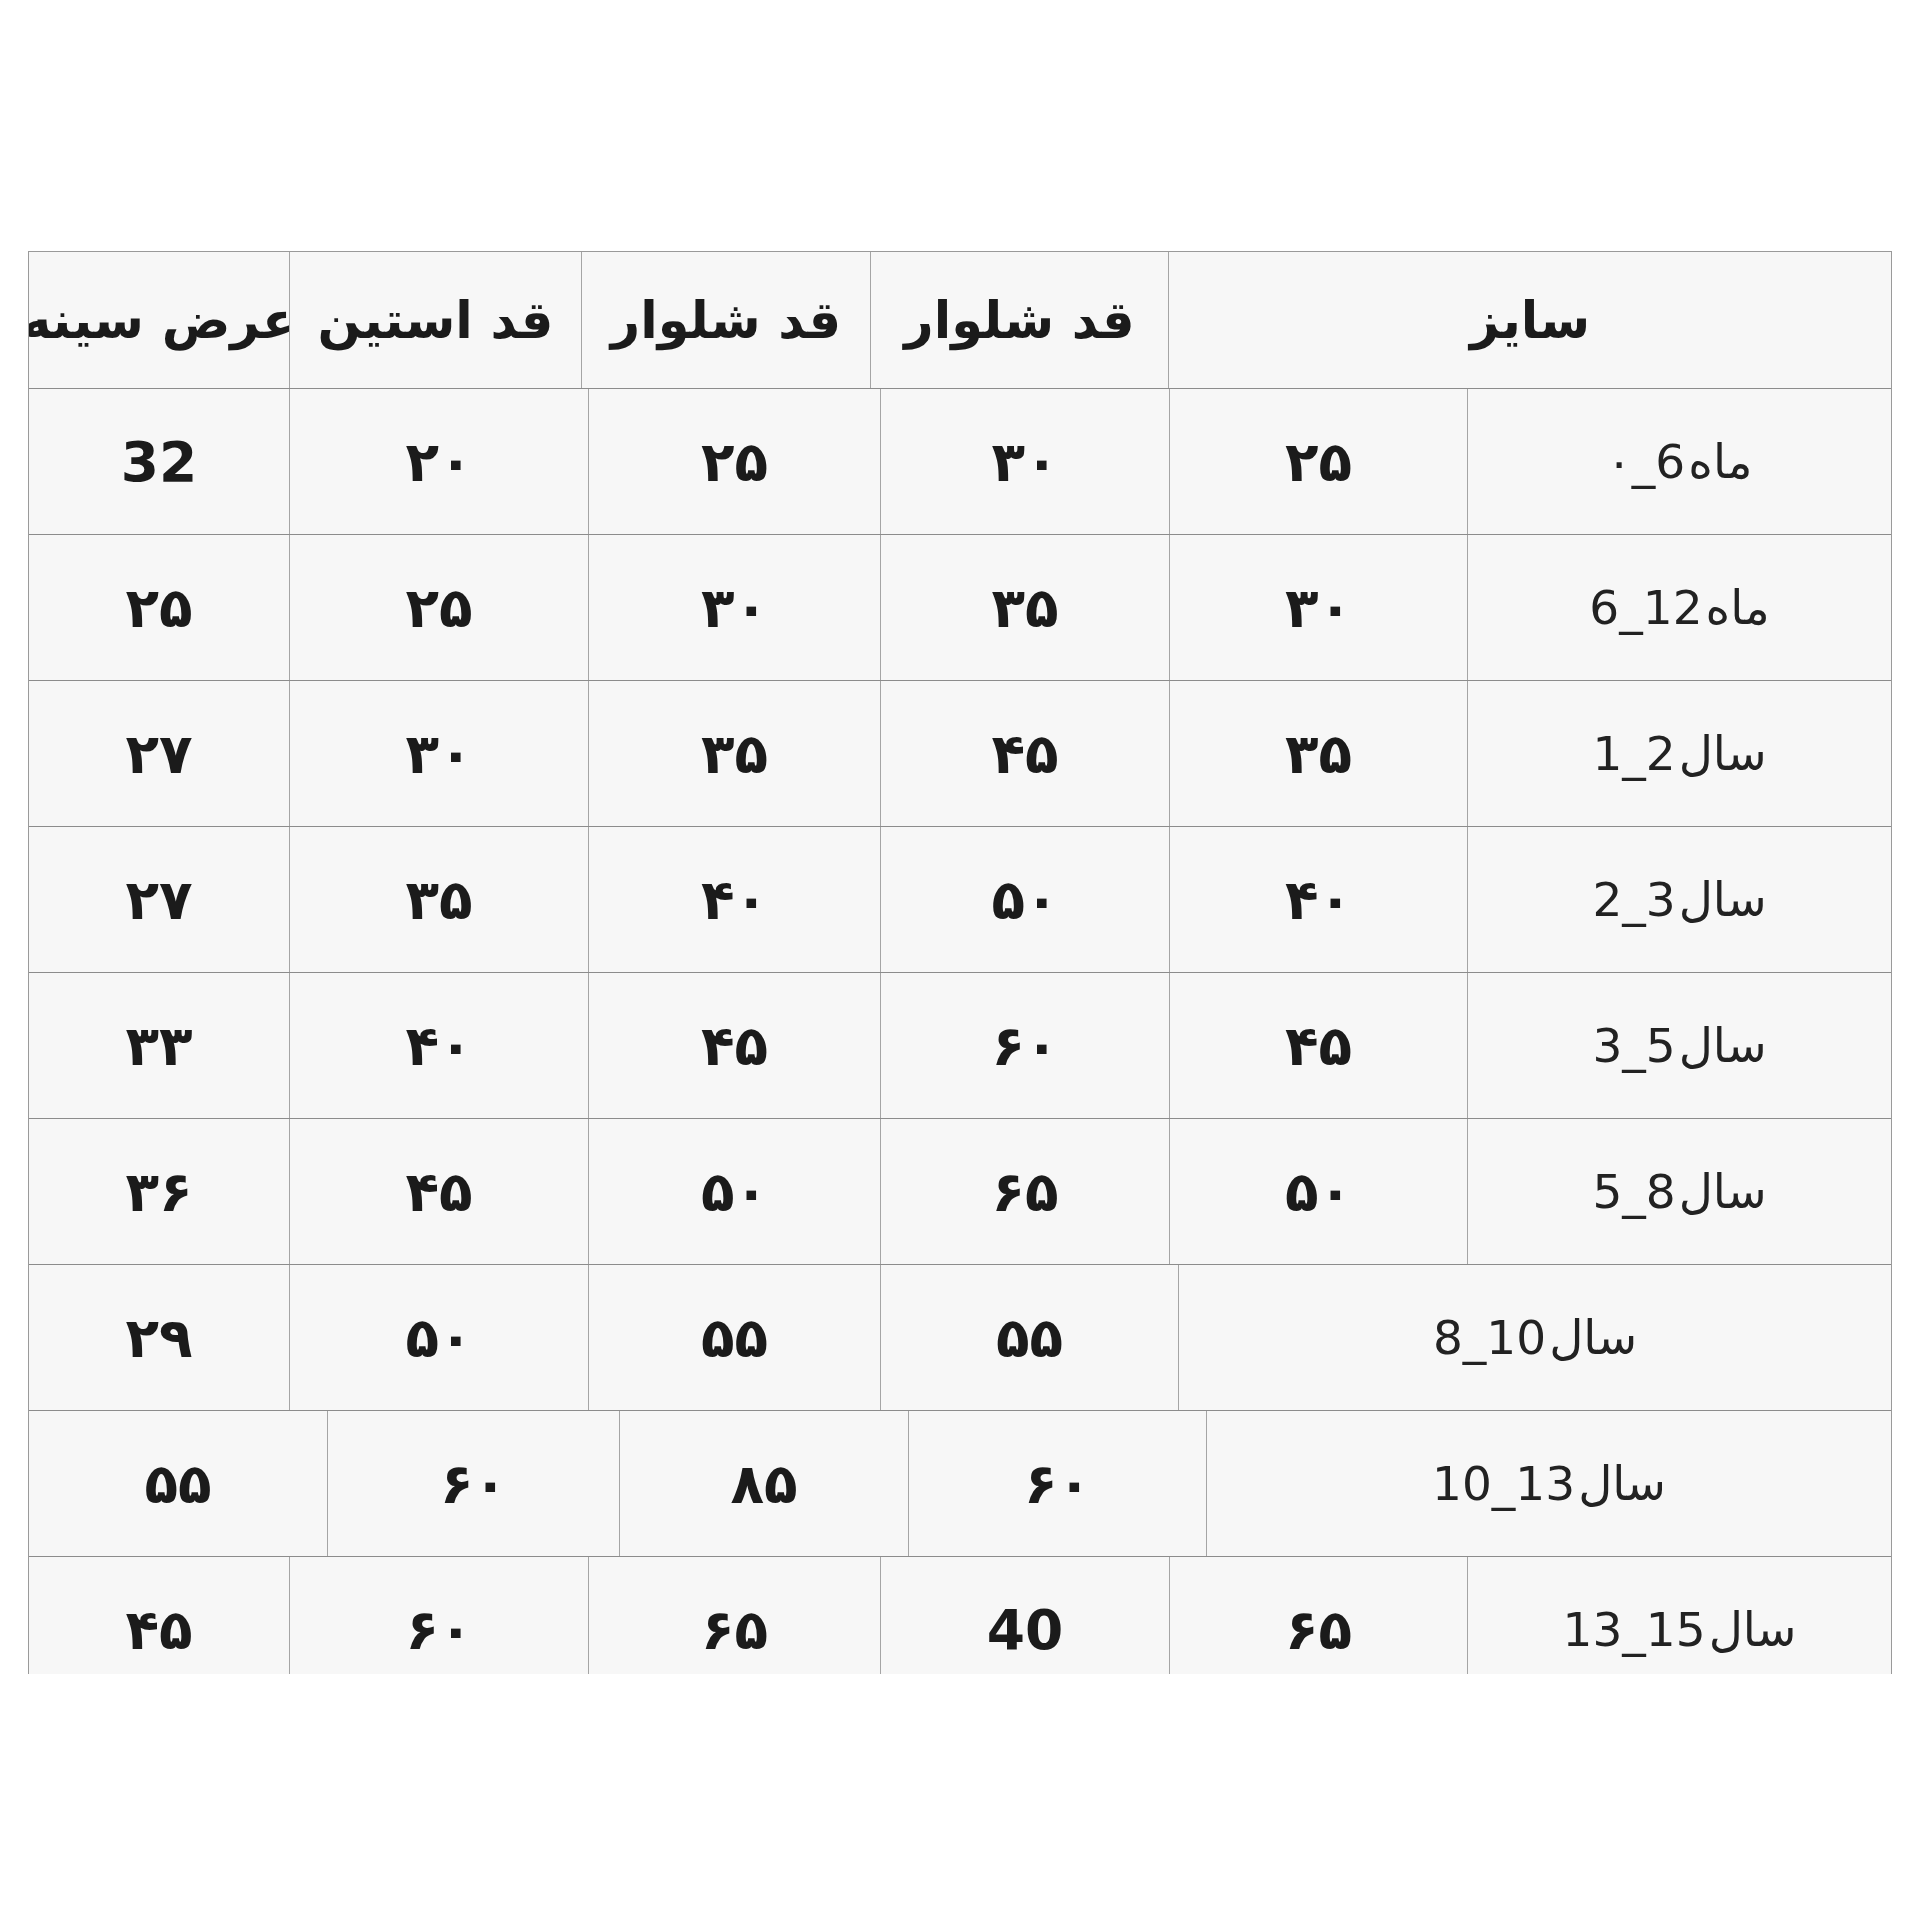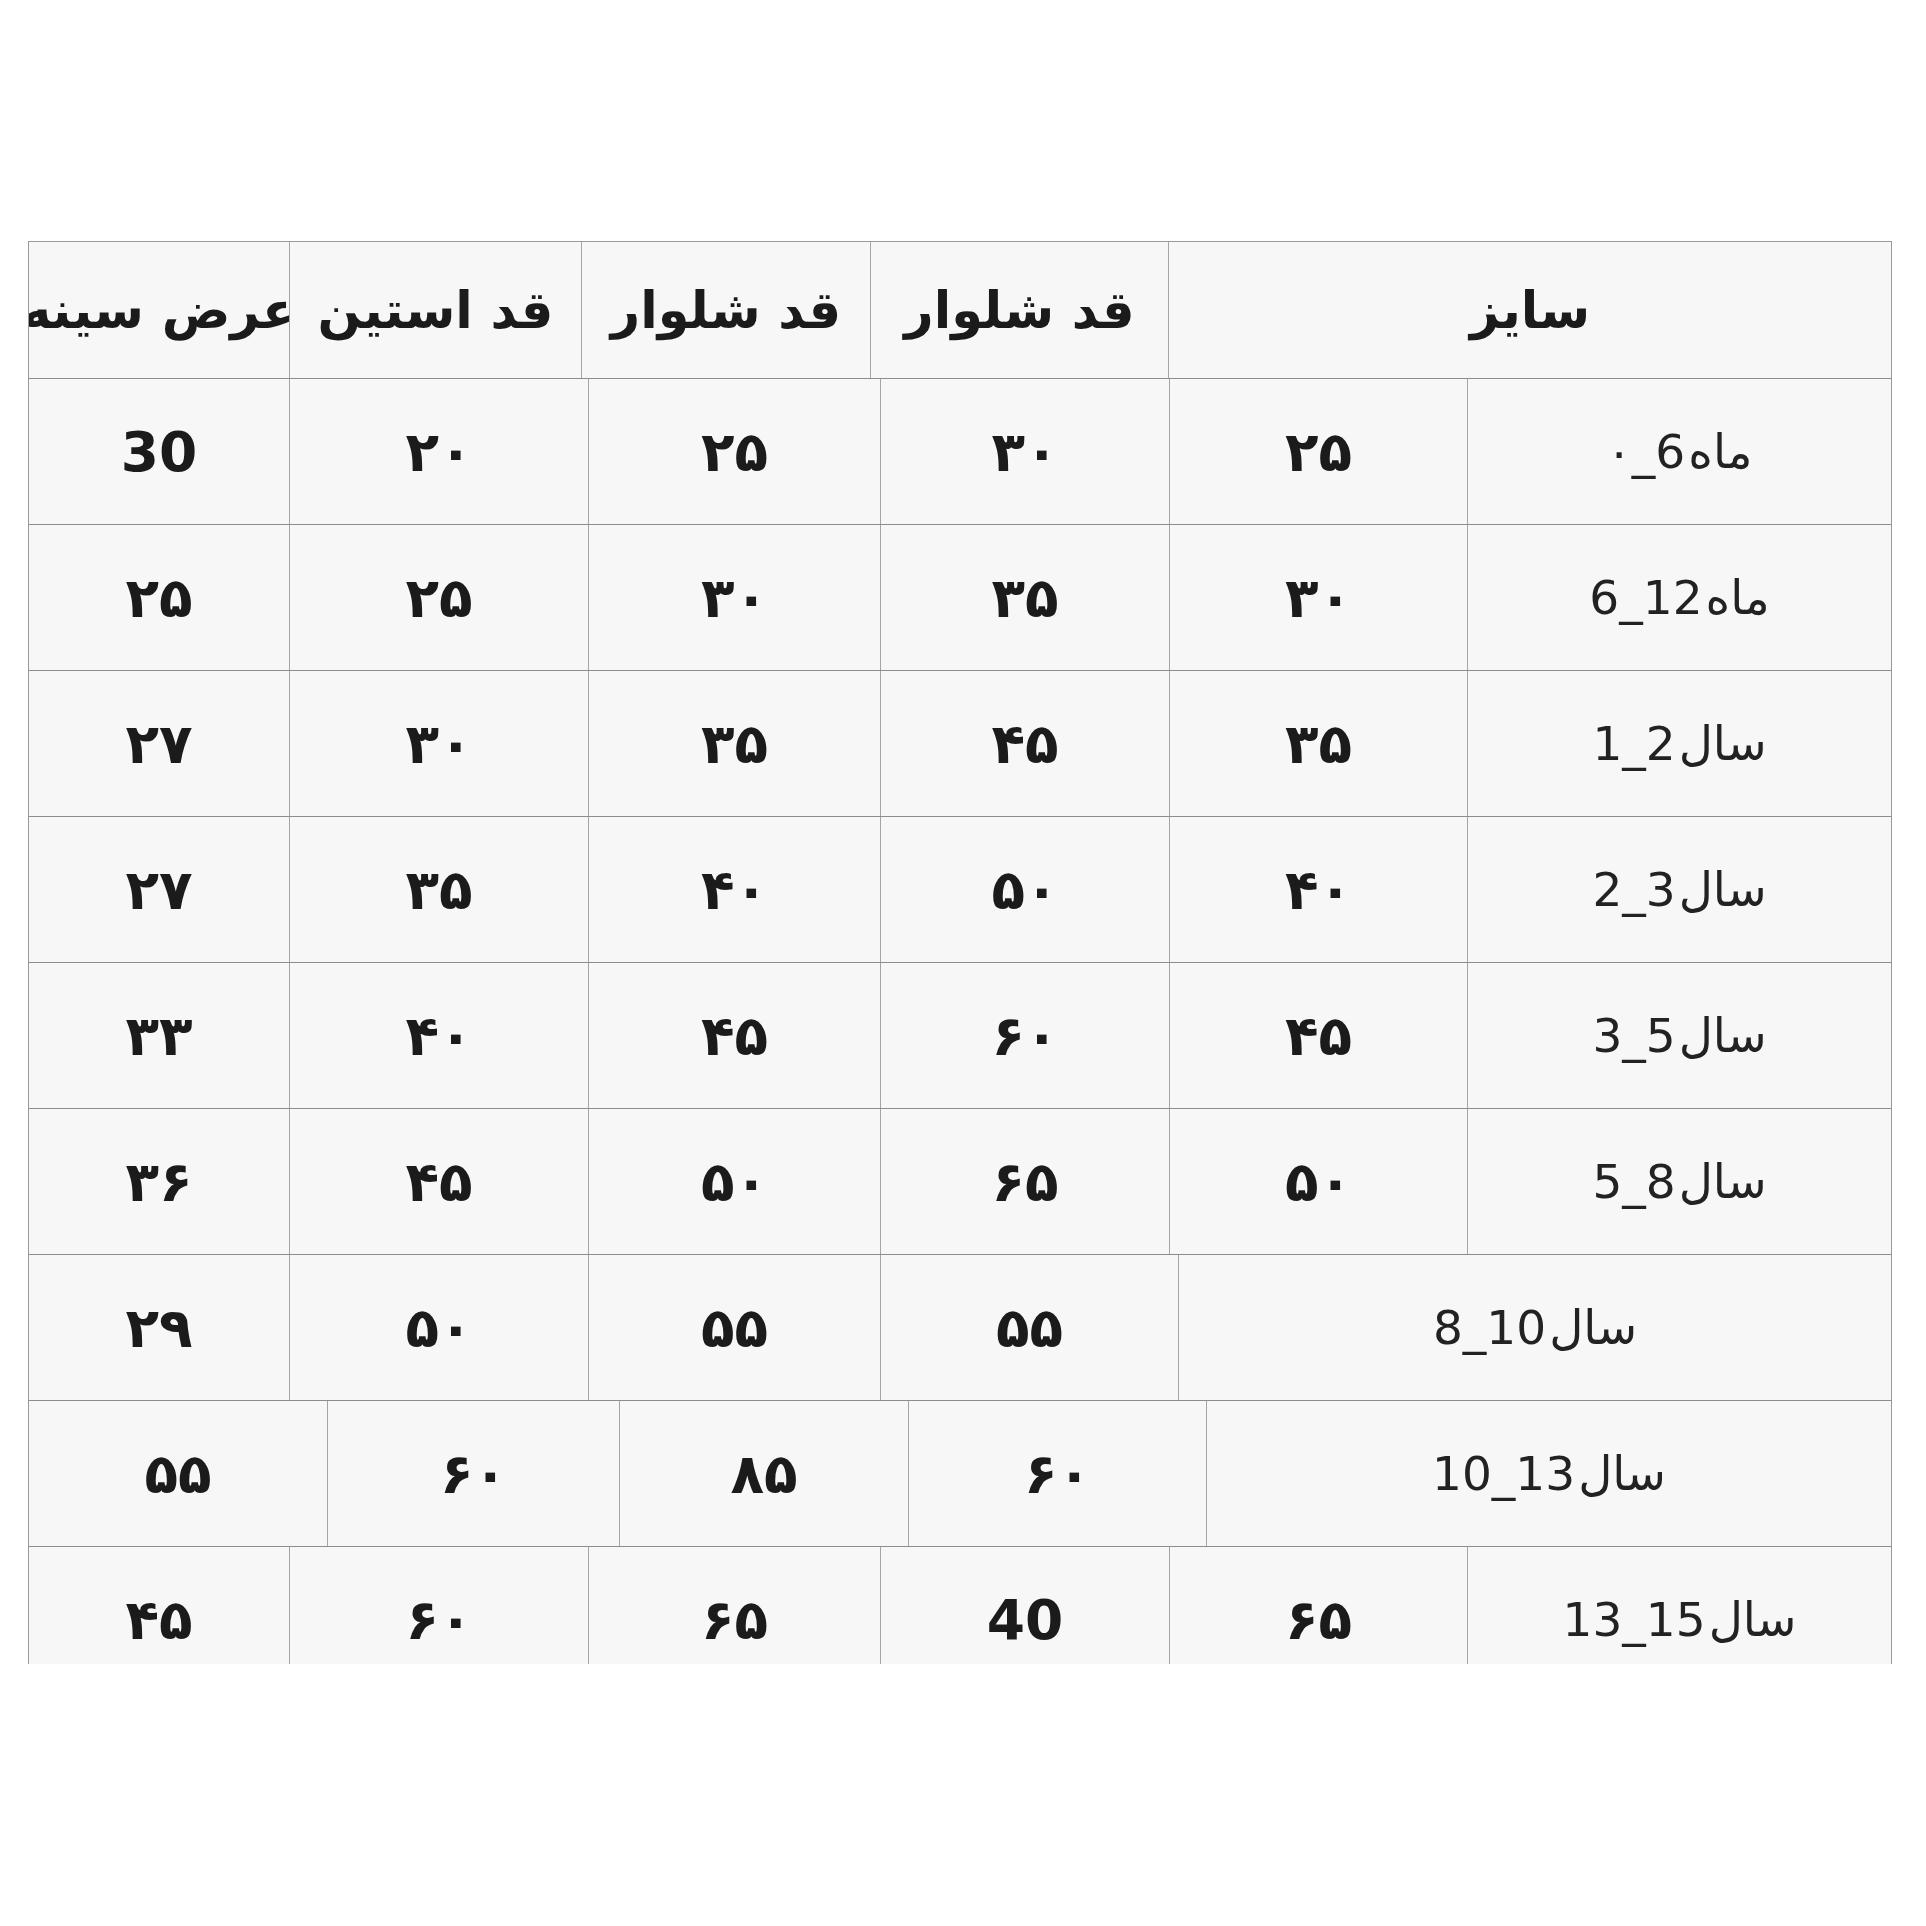--- a/index.html
+++ b/index.html
@@ -10,21 +10,21 @@
     color: #1b1b1b;
   }
   .canvas {
     position: relative;
     width: 1927px; height: 1927px;
     background: #ffffff;
     overflow: hidden;
   }
   .size-table {
     position: absolute;
-    left: 28px; top: 241px;
+    left: 28px; top: 251px;
     width: 1864px; height: 1423px;
     box-sizing: border-box;
     background: #f7f7f7;
     border-top: 1.9px solid #9a9a9a;
     border-left: 1.9px solid #9a9a9a;
     border-right: 1.9px solid #9a9a9a;
     overflow: hidden;
   }
   .tr {
     display: flex;
@@ -76,21 +76,21 @@
 
     <div class="tr head">
       <div class="td col-chest" dir="rtl">عرض سینه</div>
       <div class="td col-blouse" dir="rtl">قد استین</div>
       <div class="td col-pants2" dir="rtl">قد شلوار</div>
       <div class="td col-pants1" dir="rtl">قد شلوار</div>
       <div class="td col-size" dir="rtl">سایز</div>
     </div>
 
     <div class="tr">
-      <div class="td col-chest">30</div>
+      <div class="td col-chest">32</div>
       <div class="td col-sleeve">۲۰</div>
       <div class="td col-blouse">۲۵</div>
       <div class="td col-pants2">۳۰</div>
       <div class="td col-pants1">۲۵</div>
       <div class="td col-size size-cell">
         <span class="size-range">۰_6</span>
         <span class="size-unit">ماه</span>
       </div>
     </div>
 

